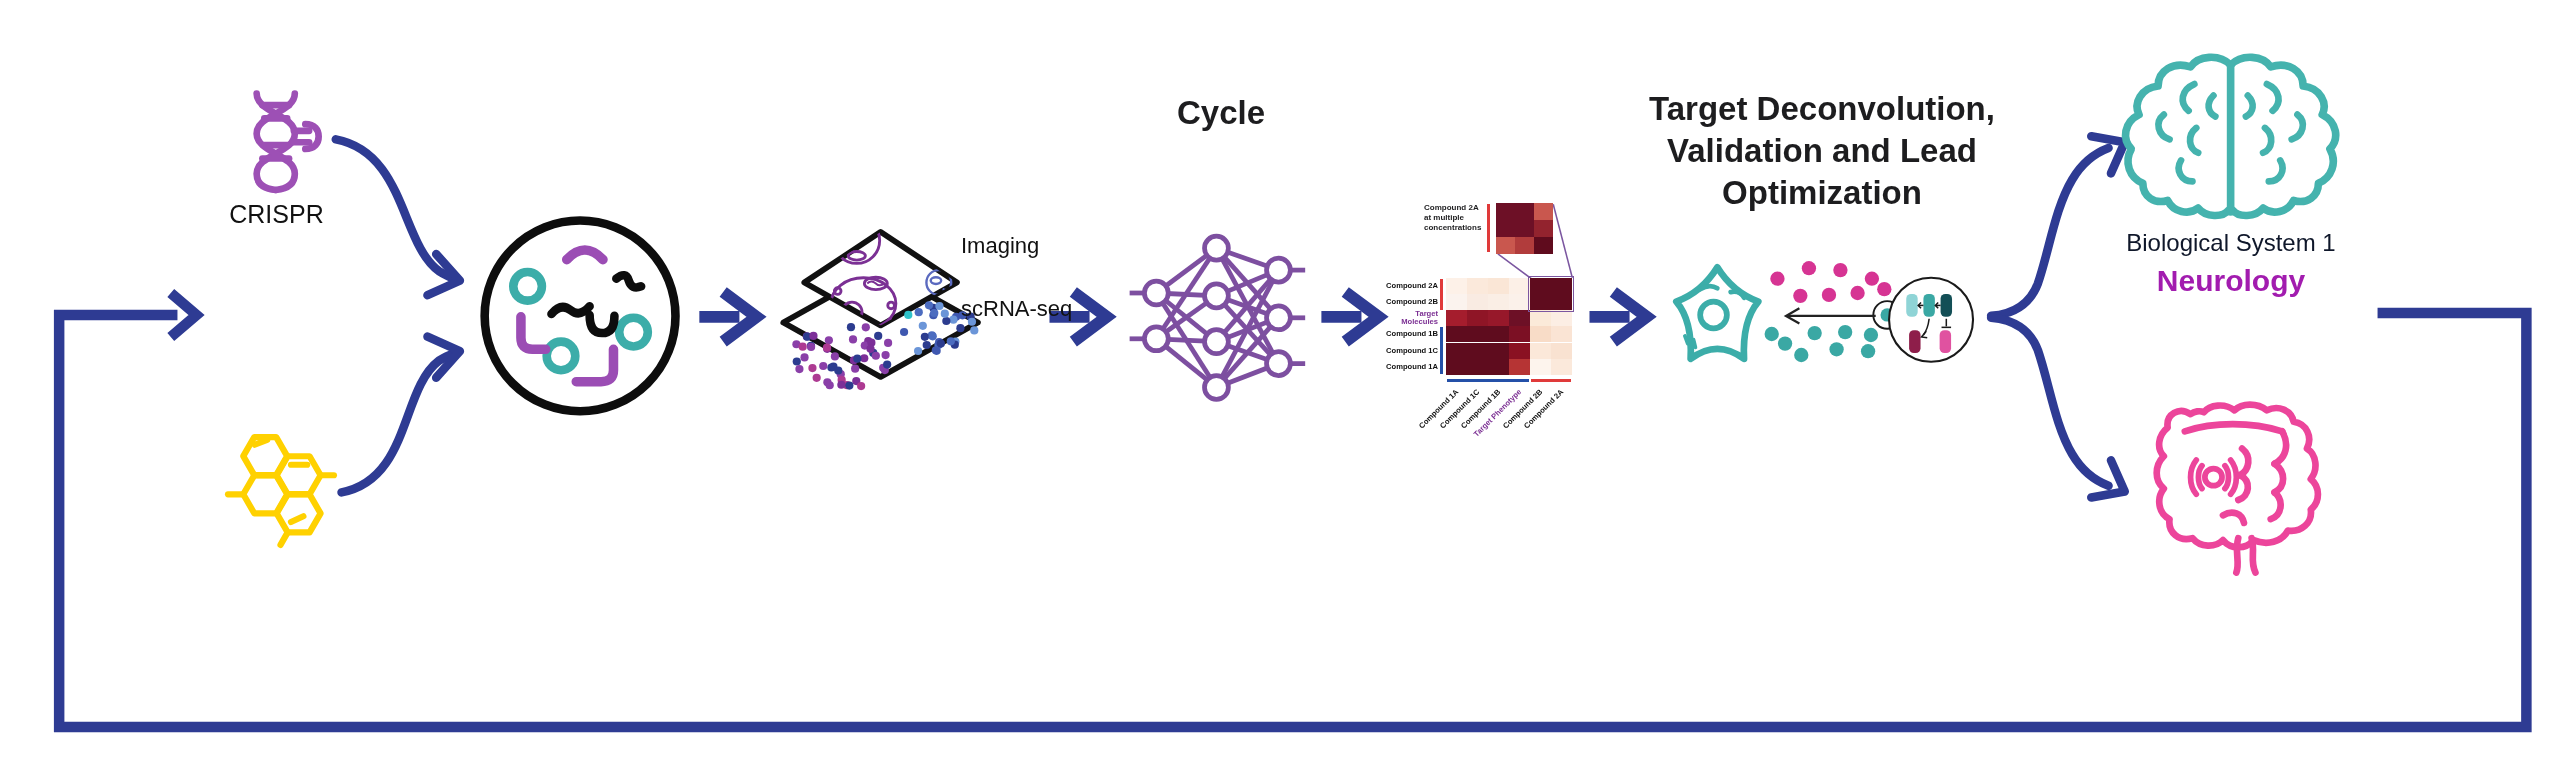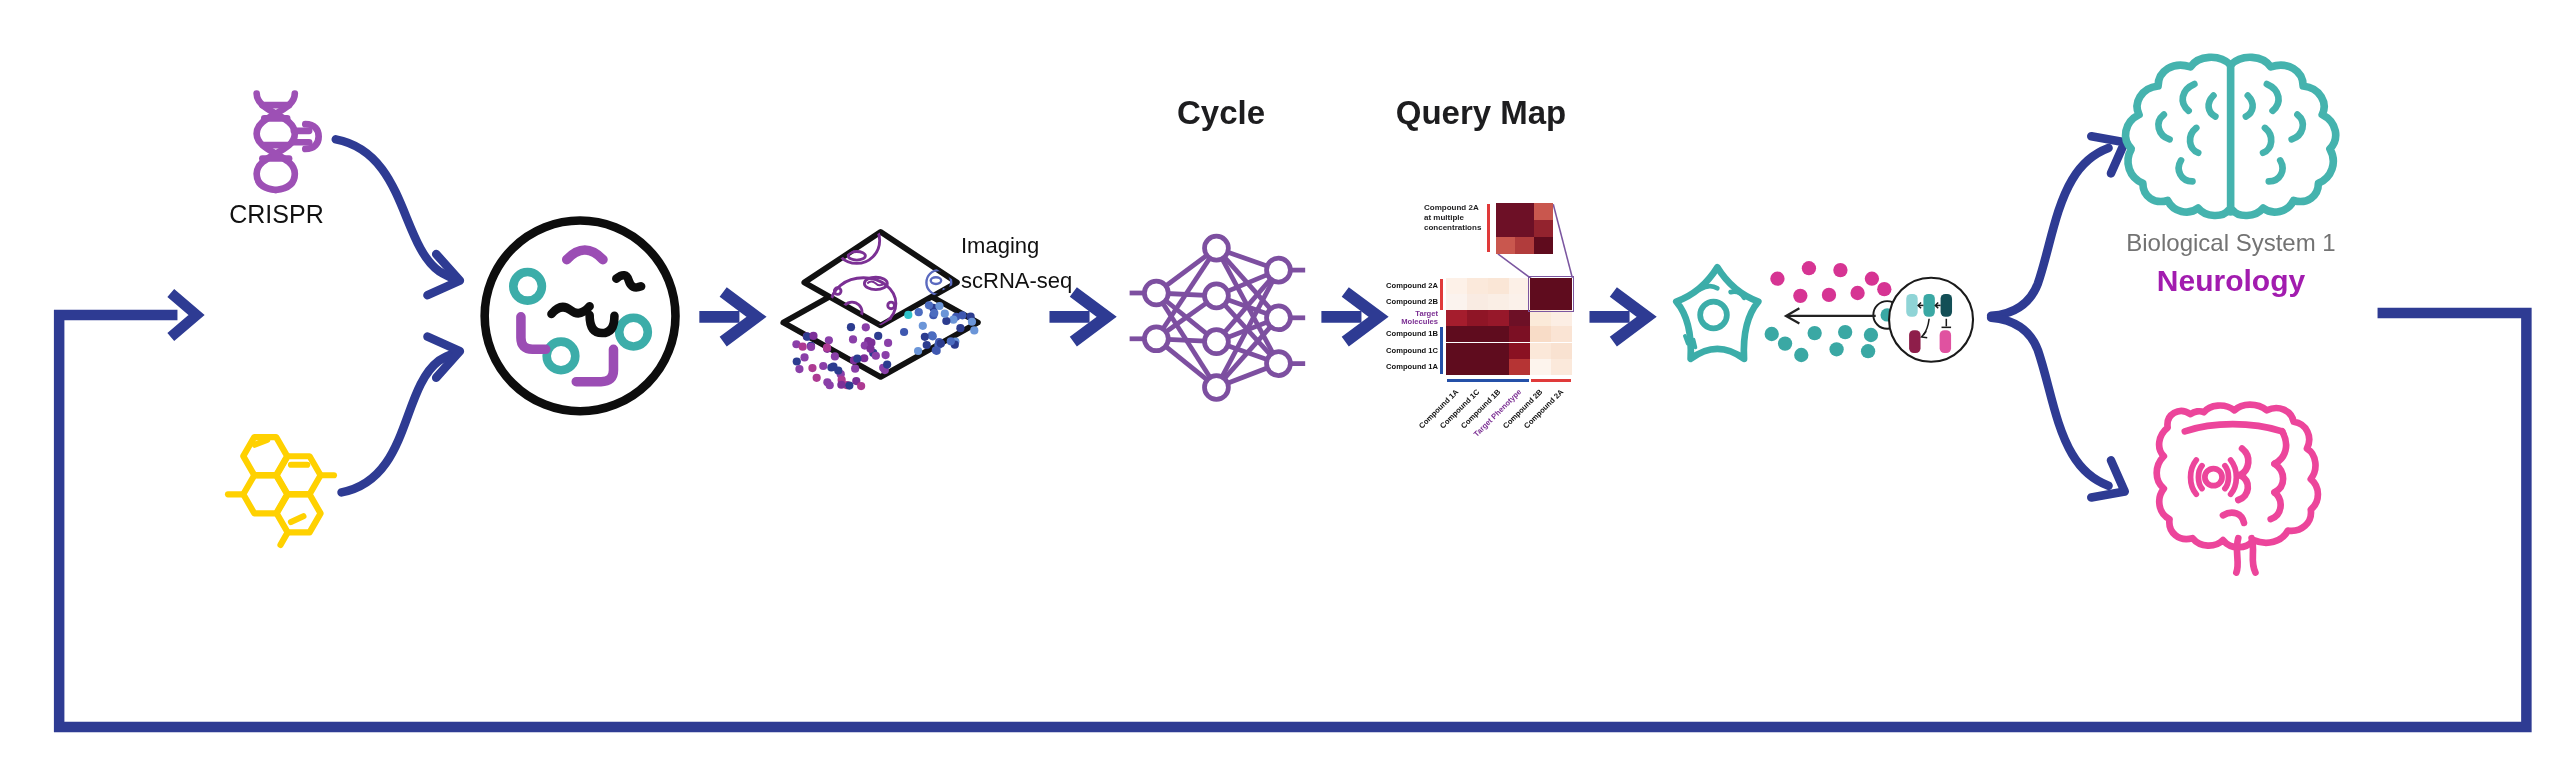--- a/index.html
+++ b/index.html
@@ -5,21 +5,21 @@
   html,body{margin:0;padding:0;background:#fff;}
   .canvas{position:relative;width:2576px;height:773px;background:#ffffff;overflow:hidden;
           font-family:"Liberation Sans",sans-serif;color:#1d1d1f;}
   .abs{position:absolute;}
   .ctr{text-align:center;}
   .preline{white-space:pre-line;}
   .stage-heading{font-size:33px;font-weight:bold;line-height:1.28;color:#1d1d1f;}
   .input-label{font-size:25px;line-height:1.18;color:#111;}
   .layer-label{font-size:22px;color:#111;}
   .sys-label{font-size:24px;}
-  .sys1{color:#737373;}
+  .sys1{color:#0f172a;}
   .sys2{color:#e83d98;}
   .disease-label{font-size:30px;font-weight:bold;line-height:1.16;color:#a21caf;margin-top:8px;}
   .cycle-title{font-size:43px;font-weight:bold;color:#1d1d1f;}
   .qm-cell{position:absolute;}
   .qm-rowlabel{position:absolute;display:flex;align-items:center;justify-content:flex-end;
                font-size:7.6px;font-weight:bold;text-align:right;line-height:1.1;white-space:pre-line;}
   .qm-collabel{position:absolute;font-size:7.6px;font-weight:bold;text-align:right;white-space:nowrap;
                transform:rotate(-45deg);transform-origin:100% 50%;}
   .qm-bar{position:absolute;}
   .qm-highlight{position:absolute;box-sizing:border-box;}
@@ -414,28 +414,30 @@
       <div class="qm-bar" style="left: 1440px; top: 327px; width: 2.9px; height: 47px; background: rgb(36, 80, 168);"></div>
       <div class="qm-bar" style="left: 1447px; top: 379px; width: 82px; height: 3.3px; background: rgb(36, 80, 168);"></div>
       <div class="qm-bar" style="left: 1531px; top: 379px; width: 40px; height: 3.3px; background: rgb(224, 58, 58);"></div>
       <div class="qm-highlight" style="left: 1528px; top: 276px; width: 46px; height: 36px; border: 1.9px solid rgb(123, 86, 160);"></div>
       <div class="qm-bar" style="left: 1487px; top: 204px; width: 2.9px; height: 48px; background: rgb(224, 58, 58);"></div>
     </div>
 
 <div class="abs input-label ctr" style="left:181px;top:200px;width:191px">CRISPR</div>
 
 <div class="abs layer-label" style="left:961px;top:233px">Imaging</div>
-<div class="abs layer-label" style="left:961px;top:268px">scRNA-seq</div>
+<div class="abs layer-label" style="left:961px;top:296px">scRNA-seq</div>
 
 <div class="abs stage-heading ctr" style="left:1078px;top:92px;width:286px">Cycle</div>
-<div class="abs stage-heading ctr" style="left:1338px;top:92px;width:286px">Query Map</div>
 <div class="abs inset-label preline" style="left:1424px;top:203px;width:67px">Compound 2A
 at multiple
 concentrations</div>
 
+<div class="abs stage-heading ctr preline" style="left:1631px;top:88px;width:382px">Target Deconvolution,
+Validation and Lead
+Optimization</div>
 
 <div class="abs sys-label sys1 ctr" style="left:2088px;top:229px;width:286px">Biological System 1</div>
 <div class="abs disease-label ctr" style="left:2088px;top:256px;width:286px">Neurology</div>
 
 
 
 </div>
 
 
 </body></html>

